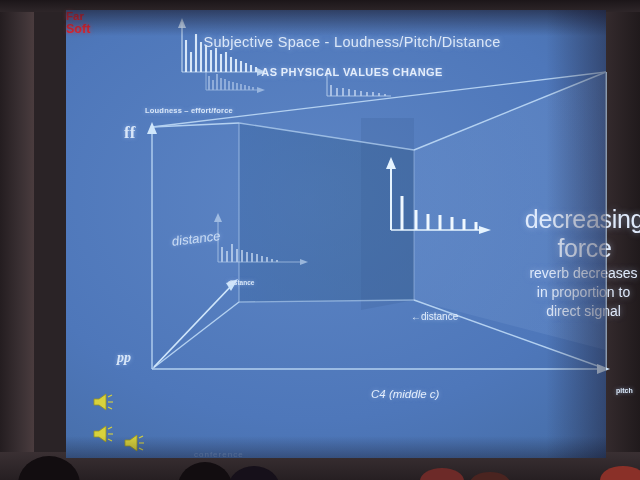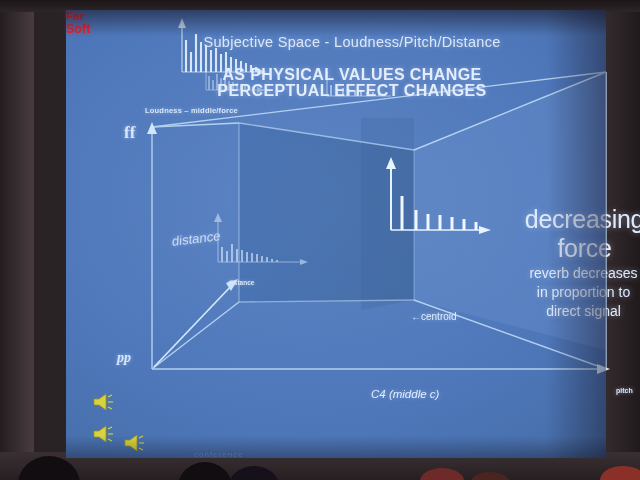--- a/index.html
+++ b/index.html
@@ -30,21 +30,21 @@
   .screen .rightshade{position:absolute;right:0;top:0;width:60px;height:100%;
     background:linear-gradient(270deg,rgba(20,14,30,.42),rgba(20,14,30,0));}
   .screen .botshade{position:absolute;left:0;bottom:0;width:100%;height:22px;
     background:linear-gradient(0deg,rgba(14,12,24,.35),rgba(14,12,24,0));}
 
   
   .title{position:absolute;left:0;top:24px;width:572px;text-align:center;
     color:#dbe7f7;font-size:14.5px;letter-spacing:.3px;
     text-shadow:0 0 5px rgba(190,215,255,.55);}
   .sub{position:absolute;left:0;width:572px;text-align:center;
-    color:#e3edfb;font-size:16px;font-weight:bold;letter-spacing:.4px;
+    color:#e3edfb;font-size:11px;font-weight:bold;letter-spacing:.4px;
     text-shadow:0 0 5px rgba(190,215,255,.5);}
   .sub1{top:56px;}
   .sub2{top:72px;}
 
   .lbl{position:absolute;color:#d8e6f8;text-shadow:0 0 4px rgba(180,210,255,.6);}
   .lbl-axis-loud{left:79px;top:96px;font-size:7.5px;font-weight:bold;letter-spacing:.2px;}
   .lbl-ff{left:58px;top:113px;font-size:17px;
     font-family:"Liberation Serif",serif;font-weight:bold;}
   .lbl-pp{left:51px;top:340px;font-size:14px;font-style:italic;
     font-family:"Liberation Serif",serif;font-weight:bold;}
@@ -246,30 +246,29 @@
           <line x1="374" y1="220" x2="374" y2="205"></line>
           <line x1="386" y1="220" x2="386" y2="207"></line>
           <line x1="398" y1="220" x2="398" y2="209"></line>
           <line x1="410" y1="220" x2="410" y2="212"></line>
         </g>
       </g>
     </svg>
 
     <div class="title">Subjective Space - Loudness/Pitch/Distance</div>
     <div class="sub sub1">AS PHYSICAL VALUES CHANGE</div>
-    <div class="sub sub2">PERCEPTUAL EFFECT CHANGES</div>
-
-    <div class="lbl lbl-axis-loud">Loudness – middle/force</div>
+
+    <div class="lbl lbl-axis-loud">Loudness – effort/force</div>
     <div class="lbl lbl-ff">ff</div>
     <div class="lbl lbl-pp">pp</div>
     <div class="lbl lbl-dist-wall">distance</div>
     <div class="lbl lbl-dist-small">distance</div>
     <div class="lbl lbl-pitch">pitch</div>
     <div class="lbl lbl-c4">C4 (middle c)</div>
-    <div class="lbl lbl-centroid">←centroid</div>
+    <div class="lbl lbl-centroid">←distance</div>
 
     <div class="lbl-far">Far</div>
     <div class="lbl-soft">Soft</div>
 
     <div class="bigtext bt1">decreasing</div>
     <div class="bigtext bt2">force</div>
     <div class="bigtext bt3">reverb decreases</div>
     <div class="bigtext bt4">in proportion to</div>
     <div class="bigtext bt5">direct signal</div>
 

